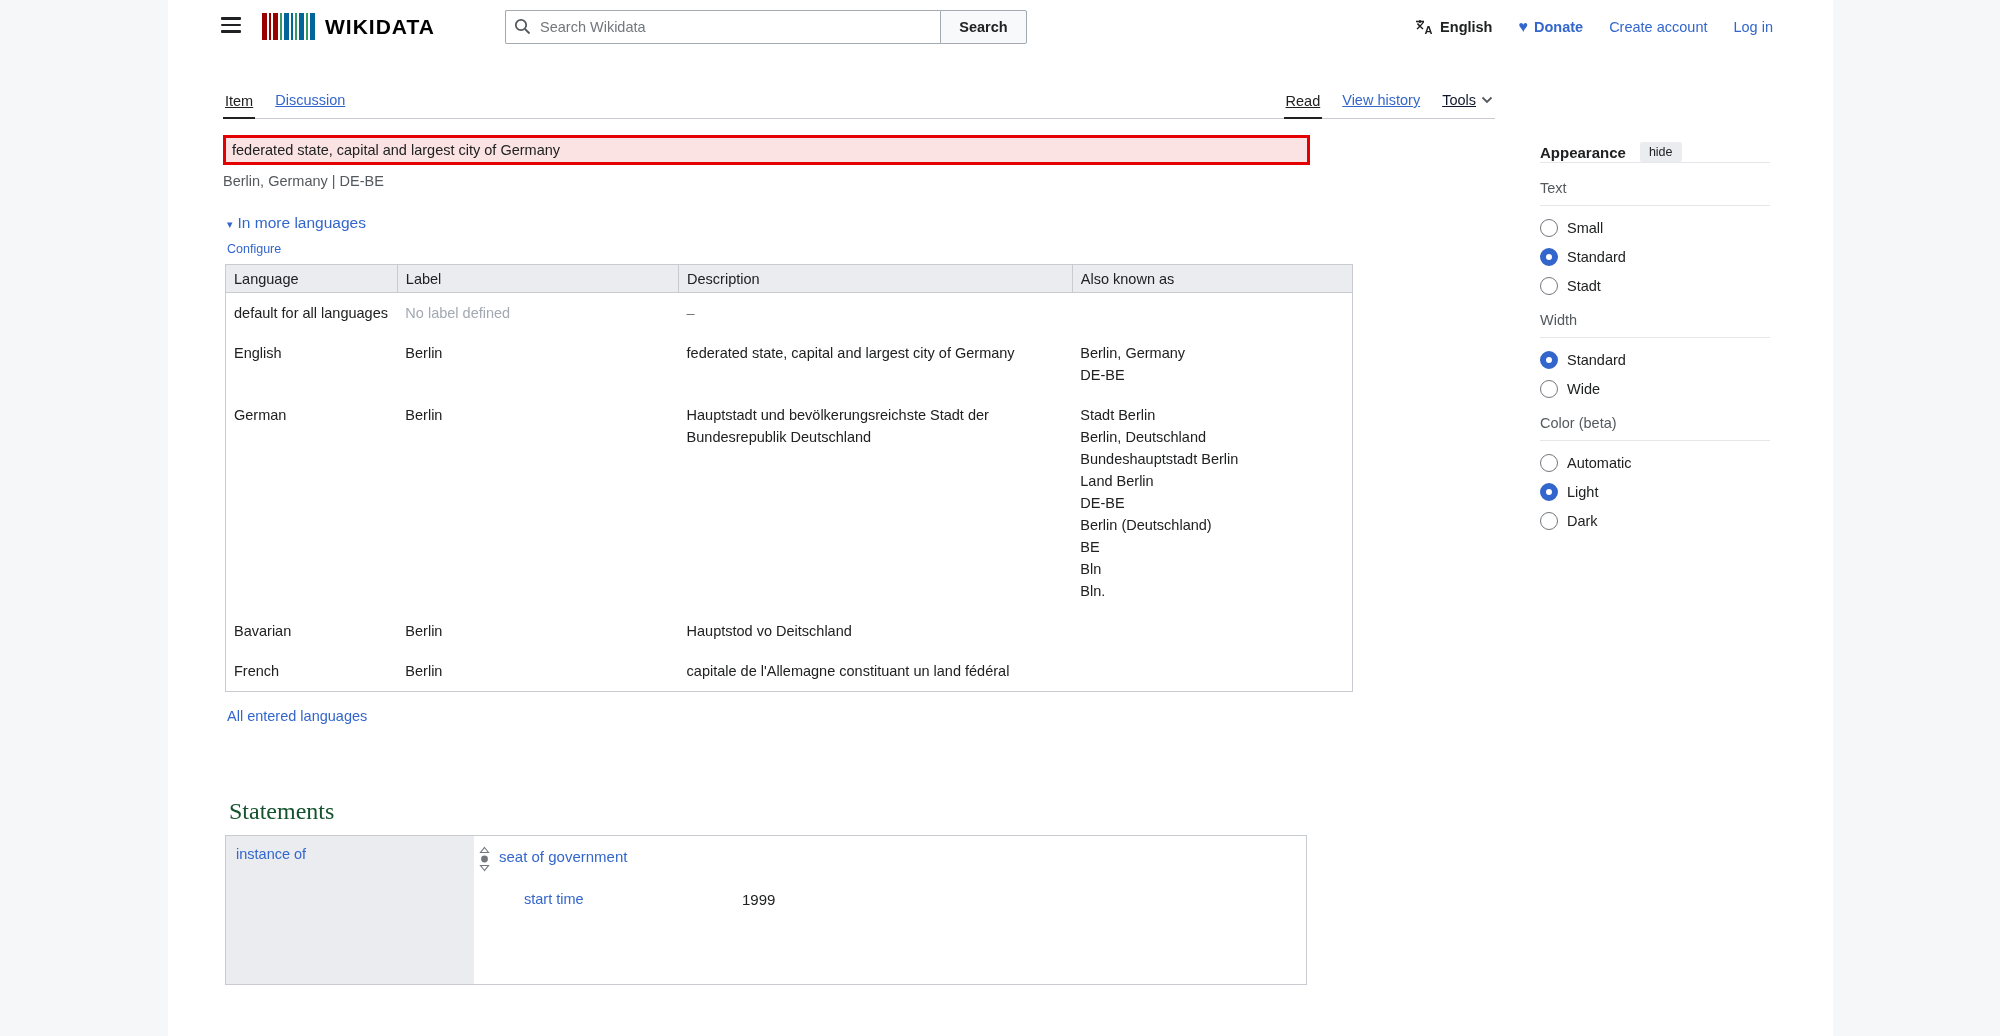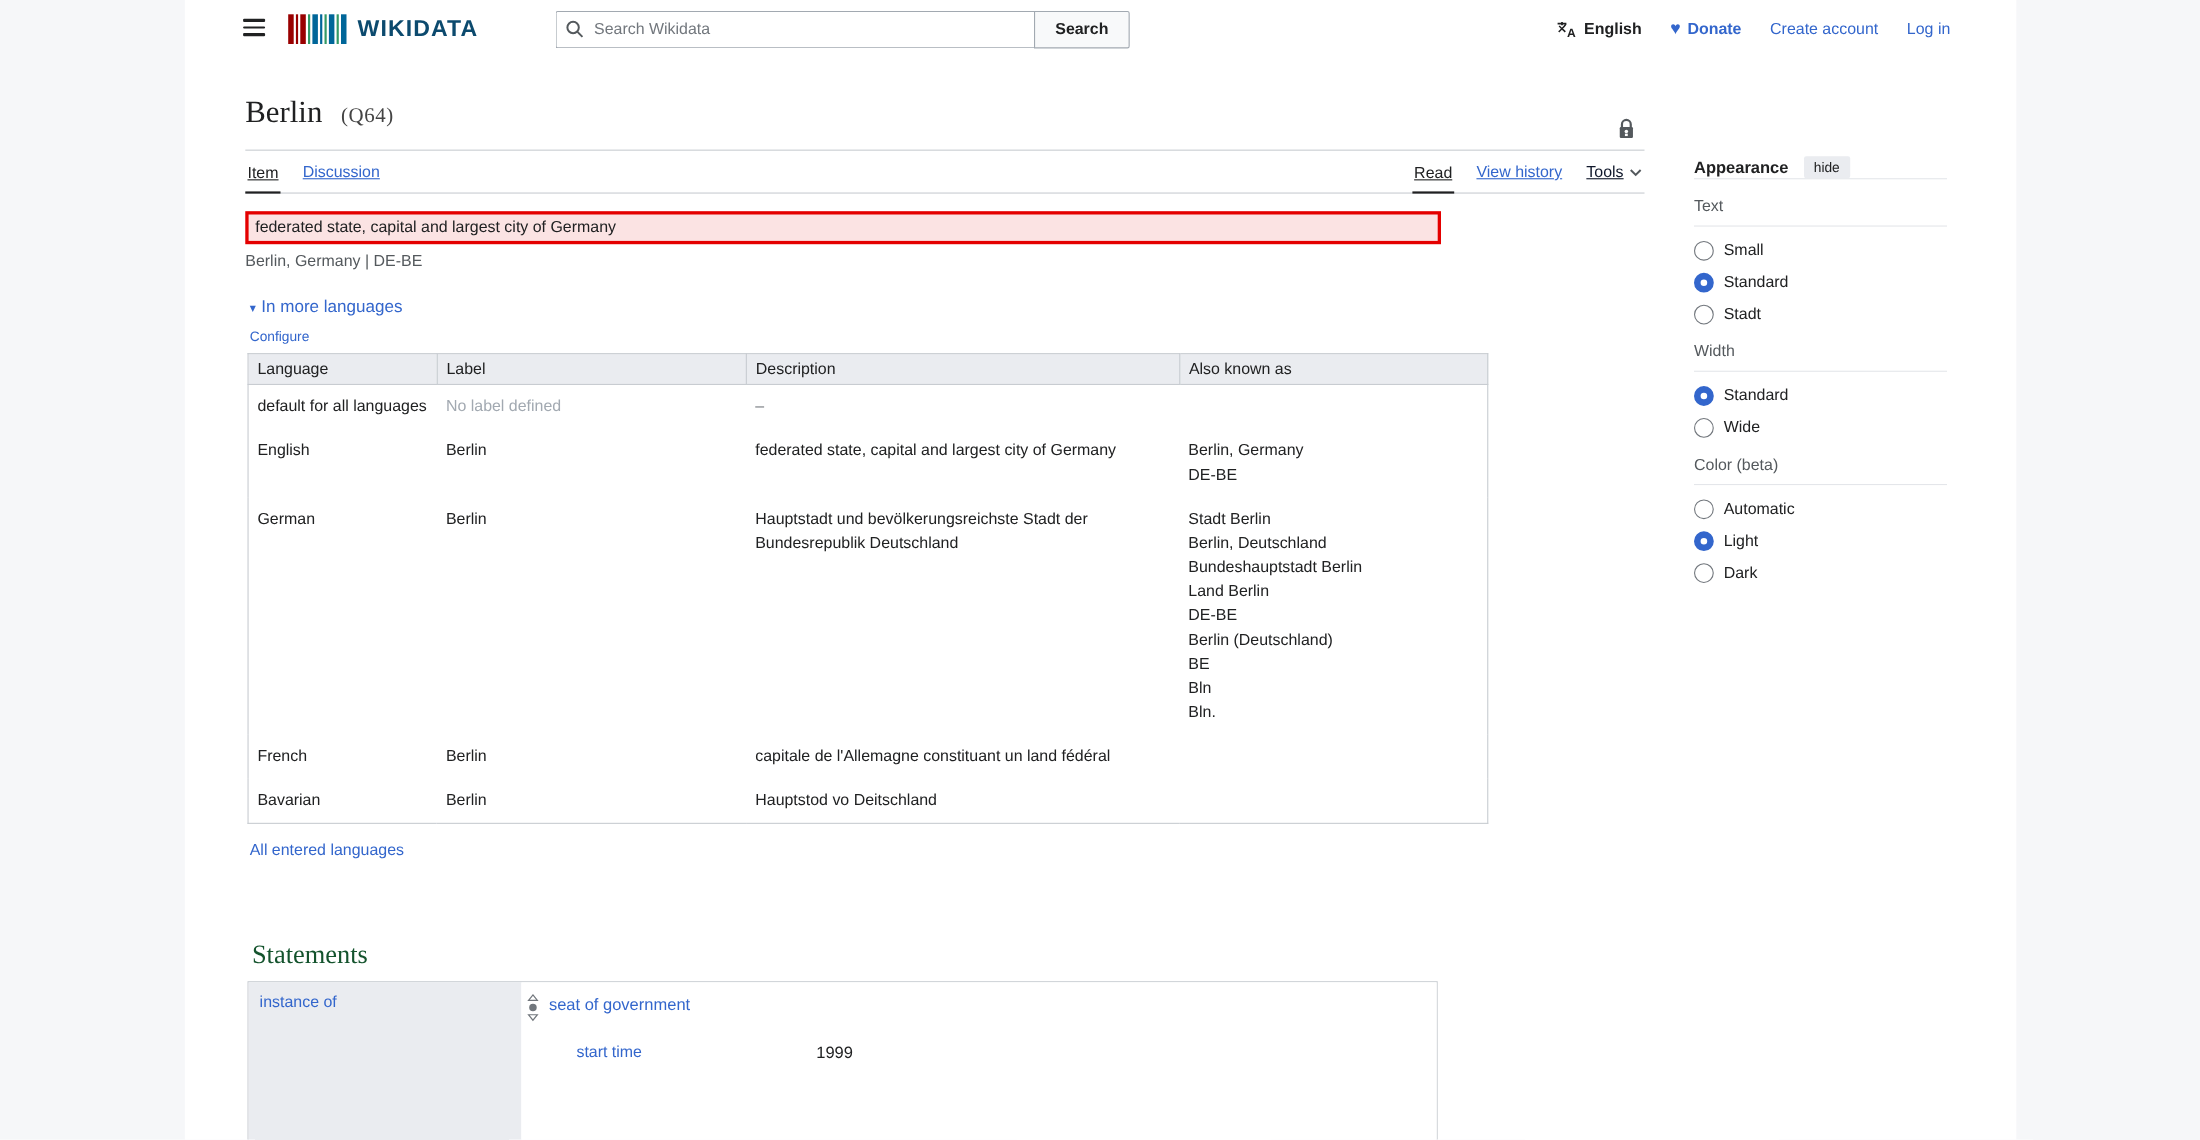--- a/index.html
+++ b/index.html
@@ -17,21 +17,21 @@
     background:#ffffff; overflow:hidden;
   }
 
   
   .header { position:relative; height:54px; }
   .hamburger { position:absolute; left:53px; top:17px; width:20px; height:20px; cursor:pointer; }
   .hamburger .bar { width:20px; height:2.5px; background:#202122; margin-bottom:4px; border-radius:1px; }
   .logo { position:absolute; left:94px; top:13px; display:flex; align-items:center; cursor:pointer; }
   .logo-bars { display:flex; gap:2px; height:27px; align-items:stretch; }
   .logo-bars .bar { height:27px; }
-  .logo-text { margin-left:10px; font-weight:bold; font-size:21px; letter-spacing:1px; color:#0c4a6e; }
+  .logo-text { margin-left:10px; font-weight:bold; font-size:21px; letter-spacing:1px; color:#000000; }
 
   .searchbar { position:absolute; left:337px; top:10px; display:flex; }
   .search-input-wrap { position:relative; }
   .search-input-wrap svg { position:absolute; left:9px; top:8px; }
   .search-input {
     width:435px; height:34px; border:1px solid #a2a9b1; border-right:none;
     border-radius:2px 0 0 2px; padding:0 8px 0 34px; font-size:14.5px;
     font-family:"Liberation Sans", sans-serif; color:#202122; outline:none;
   }
   .search-input::placeholder { color:#72777d; }
@@ -177,32 +177,20 @@
       <div class="hr-item plain-link">
         <span>Create account</span>
       </div>
       <div class="hr-item plain-link">
         <span>Log in</span>
       </div>
     </div>
   </div>
 
   <div class="main">
-    <h1 class="firstHeading">
-      <span>Berlin</span>
-      <span class="qid">(Q64)</span>
-      <span class="lock">
-        <svg width="17" height="20" viewBox="0 0 17 20">
-          <path d="M4.5 9 V6 a4 4 0 0 1 8 0 V9" fill="none" stroke="#54595d" stroke-width="2"></path>
-          <rect x="2.5" y="8.5" width="12" height="10" rx="1.2" fill="#54595d"></rect>
-          <circle cx="8.5" cy="12.5" r="1.6" fill="#fff"></circle>
-          <rect x="7.2" y="14.5" width="2.6" height="2.2" fill="#fff"></rect>
-        </svg>
-      </span>
-    </h1>
 
     <div class="tabs">
       <div class="tab-group">
         <span class="tab active">Item</span>
         <span class="tab link">Discussion</span>
       </div>
       <div class="tab-group">
         <span class="tab active">Read</span>
         <span class="tab link">View history</span>
         <span class="tab menu">
@@ -259,29 +247,29 @@
               <div>Bundeshauptstadt Berlin</div>
               <div>Land Berlin</div>
               <div>DE-BE</div>
               <div>Berlin (Deutschland)</div>
               <div>BE</div>
               <div>Bln</div>
               <div>Bln.</div>
             </td>
           </tr>
           <tr>
+            <td class="col-language">Bavarian</td>
+            <td class="col-label">Berlin</td>
+            <td class="col-description">Hauptstod vo Deitschland</td>
+            <td class="col-aka"></td>
+          </tr>
+          <tr>
             <td class="col-language">French</td>
             <td class="col-label">Berlin</td>
             <td class="col-description">capitale de l'Allemagne constituant un land fédéral</td>
-            <td class="col-aka"></td>
-          </tr>
-          <tr>
-            <td class="col-language">Bavarian</td>
-            <td class="col-label">Berlin</td>
-            <td class="col-description">Hauptstod vo Deitschland</td>
             <td class="col-aka"></td>
           </tr>
         </tbody>
     </table>
 
     <a class="all-languages">All entered languages</a>
 
     <h2 class="statements-heading">Statements</h2>
     <div>
         <div class="statement-group">

